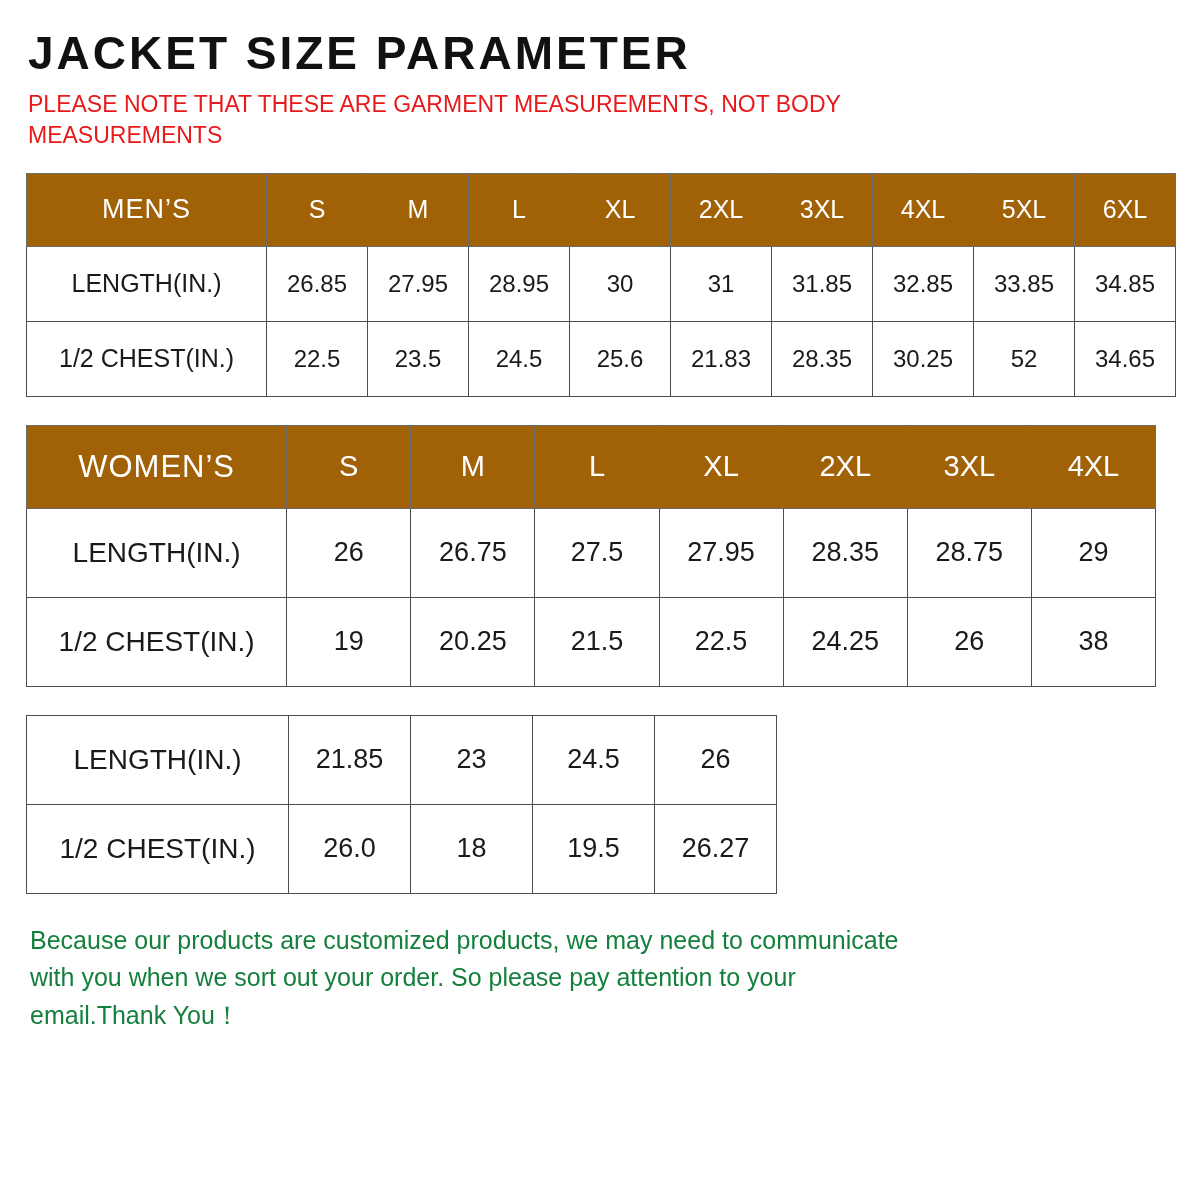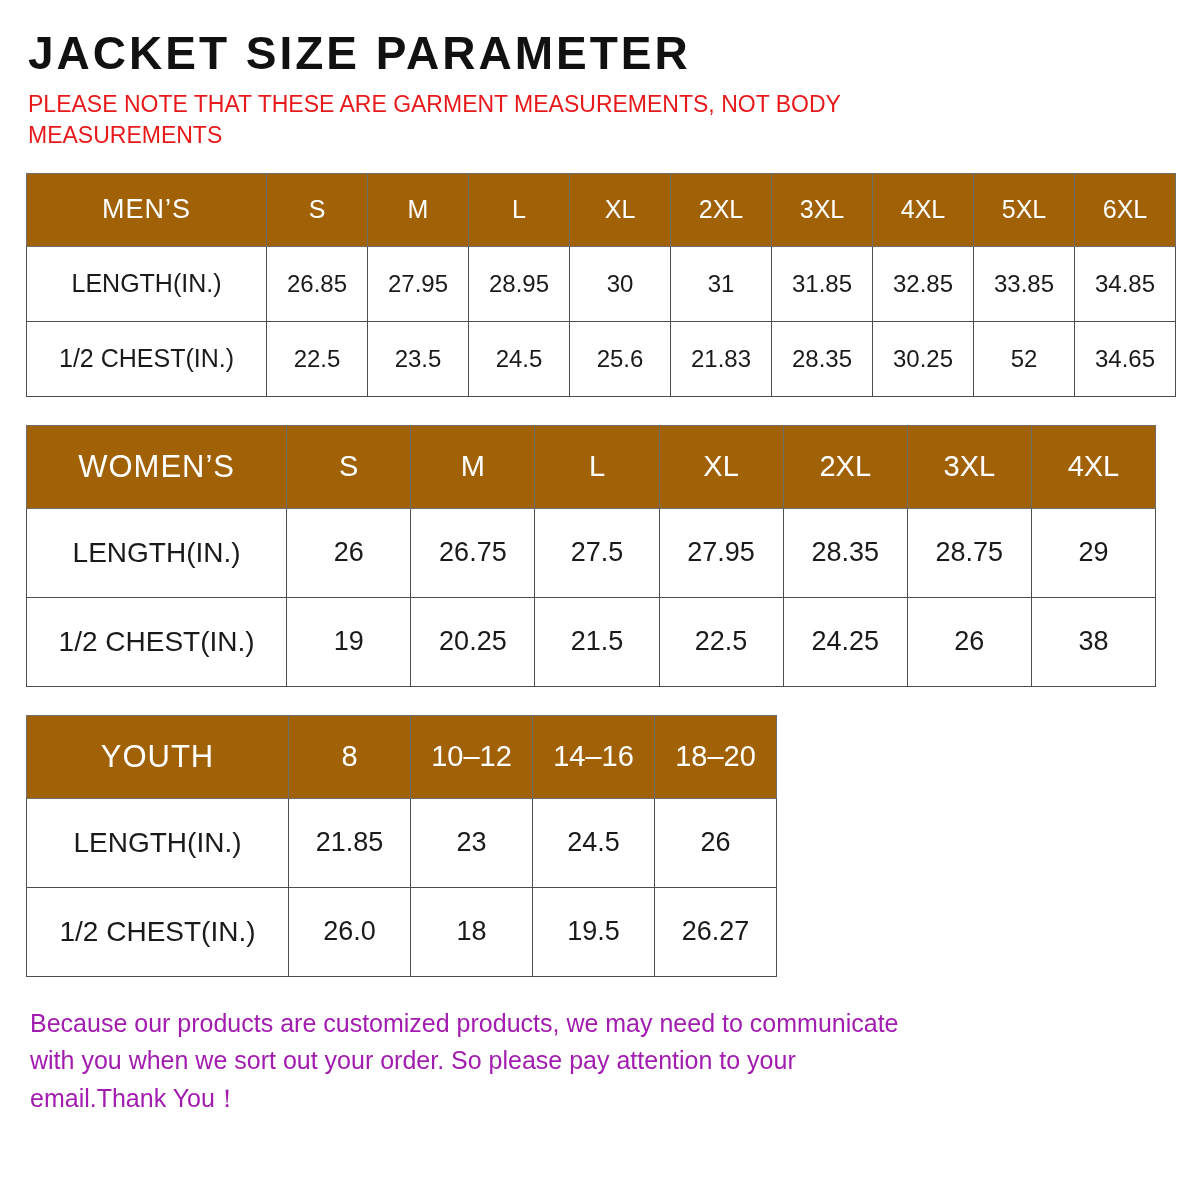--- a/index.html
+++ b/index.html
@@ -72,21 +72,21 @@
   
   #youth-table {
     width: 748px;
   }
   #youth-table tr.head td { height: 80px; font-size: 29px; }
   #youth-table tr.head td.first { font-size: 31px; letter-spacing: 1px; }
   #youth-table tr.body td { height: 86px; font-size: 27px; }
   #youth-table tr.body td.first { font-size: 28px; }
 
   .footer {
-    color: #a21caf;
+    color: #15803d;
     font-size: 25px;
     line-height: 1.5;
     margin: 6px 0 0 4px;
     max-width: 1120px;
   }
   .footer .second {
     margin-top: 22px;
     font-size: 23px;
   }
 </style>
@@ -199,27 +199,20 @@
 
   <table class="sz" id="youth-table">
     <colgroup>
       <col style="width:262px">
       <col style="width:122px">
         <col style="width:122px">
         <col style="width:122px">
       <col style="width:122px">
     </colgroup>
     <tbody>
-      <tr class="head">
-        <td class="first">YOUTH</td>
-        <td>8</td>
-        <td>10–12</td>
-        <td>14–16</td>
-        <td>18–20</td>
-      </tr>
       <tr class="body">
         <td class="first">LENGTH(IN.)</td>
         <td>21.85</td>
         <td>23</td>
         <td>24.5</td>
         <td>26</td>
       </tr>
       <tr class="body">
         <td class="first">1/2 CHEST(IN.)</td>
         <td>26.0</td>

